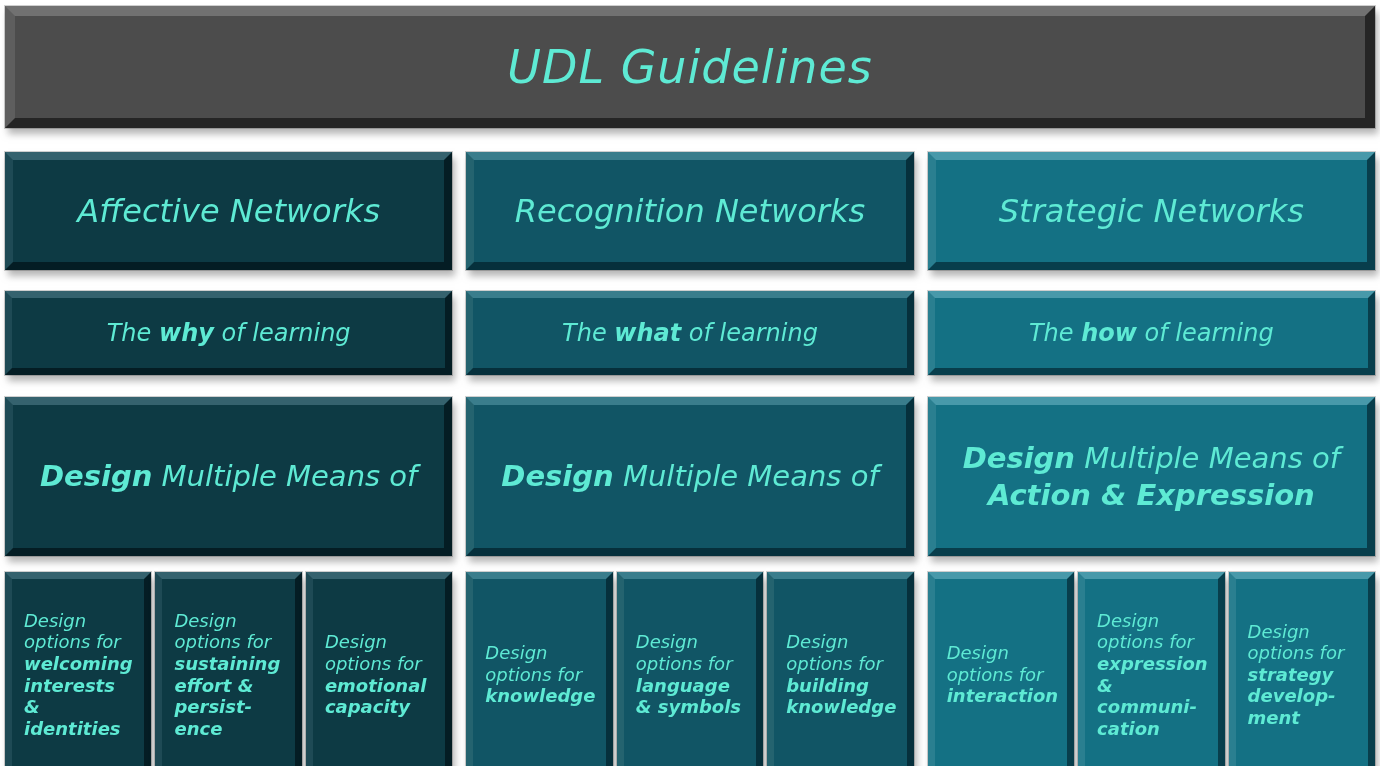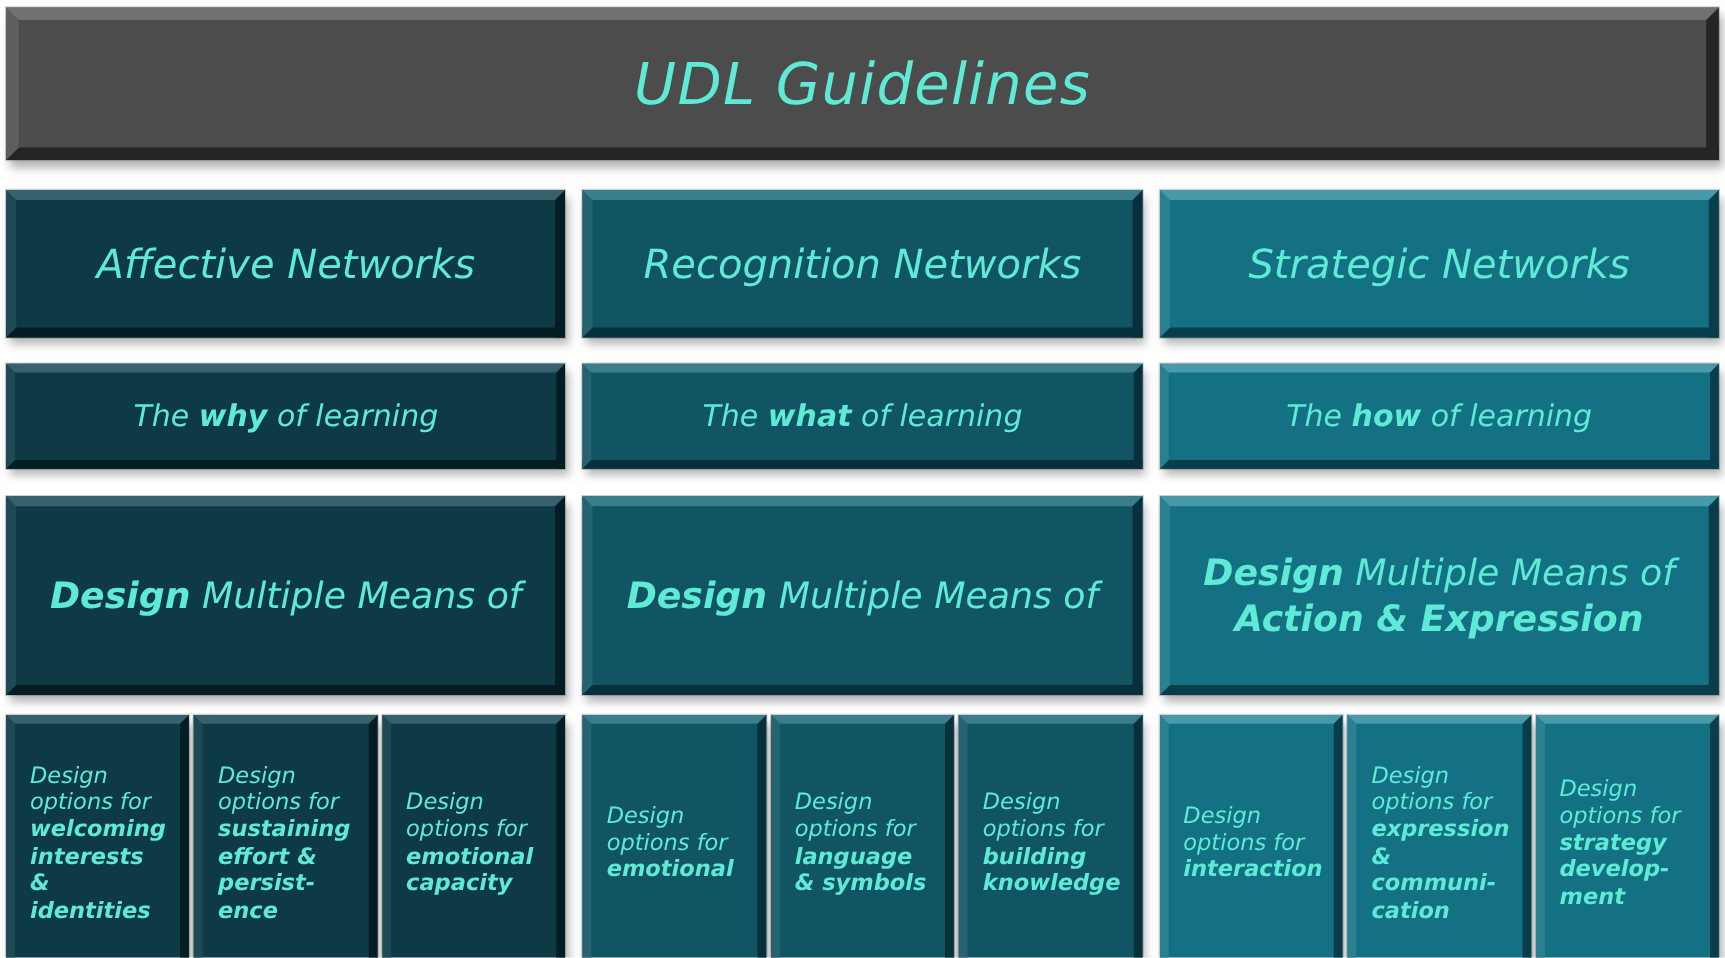--- a/index.html
+++ b/index.html
@@ -121,21 +121,21 @@
         <span class="txt">Recognition Networks</span>
       </div>
       <div class="bevel box-tagline" style="--base: #115565; --light: #3a7d8c; --mid: #24636f; --dark: #06303c;">
         <span><span class="txt">The </span><b class="txt">what</b><span class="txt"> of learning</span></span>
       </div>
       <div class="bevel box-design" style="--base: #115565; --light: #3a7d8c; --mid: #24636f; --dark: #06303c;">
         <span class="design-inner"><span class="verb txt">Design</span><span class="txt"> Multiple Means of</span></span>
       </div>
       <div class="options-row">
         <div class="bevel box-option" style="--base: #115565; --light: #3a7d8c; --mid: #24636f; --dark: #06303c;">
-          <span><span class="txt">Design options for </span><span class="focus txt">emotional</span></span>
+          <span><span class="txt">Design options for </span><span class="focus txt">knowledge</span></span>
         </div>
         <div class="bevel box-option" style="--base: #115565; --light: #3a7d8c; --mid: #24636f; --dark: #06303c;">
           <span><span class="txt">Design options for </span><span class="focus txt">language &amp; symbols</span></span>
         </div>
         <div class="bevel box-option" style="--base: #115565; --light: #3a7d8c; --mid: #24636f; --dark: #06303c;">
           <span><span class="txt">Design options for </span><span class="focus txt">building knowledge</span></span>
         </div>
       </div>
     </div>
 

